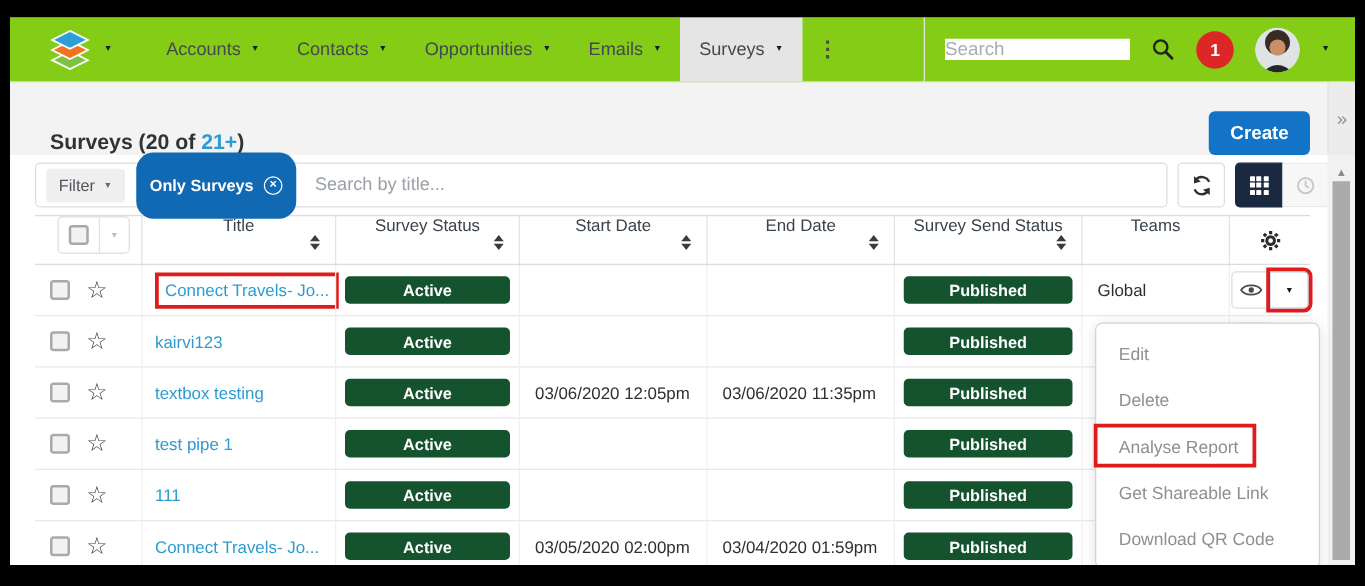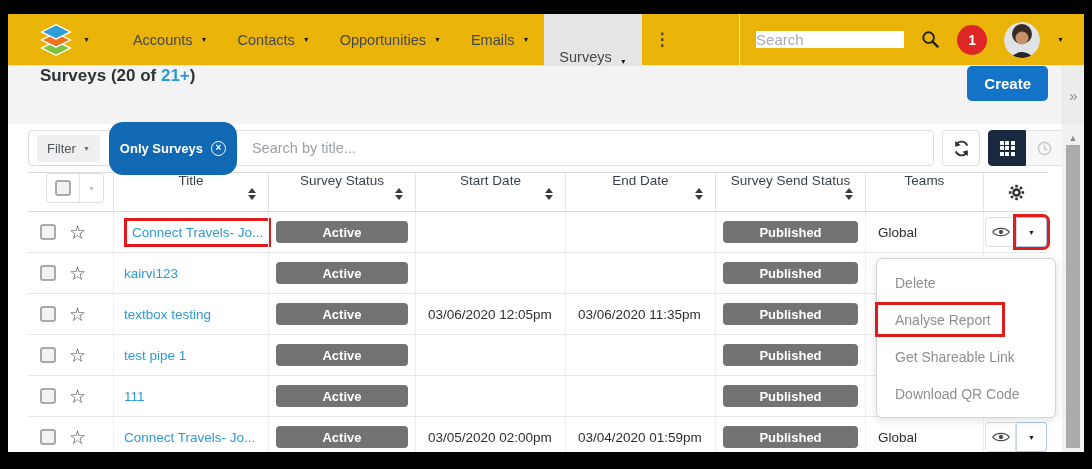--- a/index.html
+++ b/index.html
@@ -1,35 +1,35 @@
 <!DOCTYPE html>
 <html><head>
 <meta charset="utf-8">
 <style>
   * { margin:0; padding:0; box-sizing:border-box; }
   body { background:#000; font-family:"Liberation Sans", sans-serif; }
   .frame { width:1092px; height:469px; background:#000; padding:14px 8px 17px 8px; }
   .app { position:relative; width:1076px; height:438px; background:#fff; overflow:hidden; color:#333; }
 
   
-  .topnav { height:52px; display:flex; align-items:stretch; border-bottom:1px solid #e4e4e4; background:#eab308; }
+  .topnav { height:52px; display:flex; align-items:stretch; border-bottom:1px solid #e4e4e4; background:#84cc16; }
   .brand { display:flex; align-items:center; gap:9px; padding:0 28px 0 30px; cursor:pointer; }
   .nav-items { display:flex; align-items:stretch; }
   .nav-item { display:flex; align-items:center; gap:8px; padding:0 15px; font-size:14.5px; color:#43494e; cursor:pointer; }
-  .nav-item.active { background:#e5e5e5;align-items:flex-end; }
+  .nav-item.active { background:#e5e5e5; }
   .caret { font-size:7px; color:#1a1a1a; line-height:1; }
   .more-btn { display:flex; align-items:center; padding:0 12px; font-size:17px; color:#4a4a4a; font-weight:bold; cursor:pointer; }
   .nav-right { margin-left:auto; display:flex; align-items:center; border-left:1px solid #e6e6e6; padding:0 20px 0 16px; gap:17px; }
   .search-input { border:none; outline:none; font-size:15px; color:#333; width:148px; }
   .search-input::placeholder { color:#a7adb3; }
   .noti-badge { width:30px; height:30px; border-radius:50%; background:#dd2727; color:#fff; font-size:14px; font-weight:bold; display:flex; align-items:center; justify-content:center; cursor:pointer; }
   .avatar { width:36px; height:36px; border-radius:50%; overflow:hidden; cursor:pointer; flex:0 0 auto; }
 
   
-  .page-header { height:58px; background:#f3f3f3; display:flex; align-items:flex-start; padding:0 14px 0 32px; margin-right:22px; }
+  .page-header { height:58px; background:#f3f3f3; display:flex; align-items:flex-end; padding:0 14px 0 32px; margin-right:22px; }
   .page-title { font-size:17px; font-weight:bold; color:#2e3338; }
   .page-title .count-link { color:#2e9ad2; }
   .btn-create { margin-left:auto; background:#1273c7; color:#fff; font-size:15px; font-weight:bold; padding:9px 17px; border-radius:5px; border:none; cursor:pointer; font-family:inherit; }
 
   
   .toolbar { height:48px; display:flex; align-items:center; padding:0 20px; gap:8px; }
   .filter-box { flex:1; display:flex; align-items:center; border:1px solid #ddd; border-radius:4px; height:36px; padding:0 8px; gap:9px; background:#fff; }
   .btn-filter { background:#efefef; border-radius:3px; padding:6px 10px; font-size:13px; color:#4f555b; display:flex; gap:7px; align-items:center; cursor:pointer; }
   .btn-filter .caret { color:#6a6a6a; }
   .chip { background:#1168b3; color:#fff; border-radius:14px; padding:19px 11px; font-size:13px; font-weight:bold; display:flex; align-items:center; gap:8px; cursor:pointer; }
@@ -68,21 +68,21 @@
   .sort .dn { border-top:5px solid #3c3c3c; }
   .sel-split { display:flex; align-items:center; border:1px solid #ddd; border-radius:4px; height:30px; background:#fff; }
   .sel-split .seg { padding:0 8px; display:flex; align-items:center; height:100%; cursor:pointer; }
   .sel-split .seg + .seg { border-left:1px solid #e3e3e3; }
   .sel-caret { color:#bdbdbd; font-size:7px; }
   .cb { width:16px; height:16px; border:2px solid #a9a9a9; border-radius:3px; background:#f2f2f2; display:inline-block; cursor:pointer; }
   .star { font-size:19px; color:#3f3f3f; line-height:1; cursor:pointer; }
   .row-sel { gap:13px; }
   .link { color:#2e9ad2; text-decoration:none; cursor:pointer; white-space:nowrap; overflow:hidden; }
   .title-box { flex:1; border:3px solid #e01b1b; padding:4px 5px; display:flex; }
-  .badge-green { background:#737373; color:#fff; font-weight:bold; font-size:13px; border-radius:4px; height:22px; width:100%; display:flex; align-items:center; justify-content:center; }
+  .badge-green { background:#14532d; color:#fff; font-weight:bold; font-size:13px; border-radius:4px; height:22px; width:100%; display:flex; align-items:center; justify-content:center; }
   .action-group { display:flex; height:30px; }
   .btn-eye { width:31px; border:1px solid #ddd; border-radius:4px 0 0 4px; background:#fff; display:flex; align-items:center; justify-content:center; cursor:pointer; }
   .btn-rowcaret { width:31px; border:1px solid #a9c6e2; border-left:1px solid #c6d9ea; border-radius:0 4px 4px 0; background:#fff; display:flex; align-items:center; justify-content:center; cursor:pointer; }
   .btn-rowcaret.hl { outline:3px solid #e01b1b; }
   .gear-icon { cursor:pointer; display:flex; }
 
   
   .menu { position:absolute; left:868px; top:244px; width:180px; background:#fff; border:1px solid #d4d4d4; border-radius:6px; box-shadow:0 2px 10px rgba(0,0,0,.13); z-index:20; padding:5px 0; }
   .menu-item { height:37px; display:flex; align-items:center; padding:0 18px; font-size:14px; color:#8f8f8f; cursor:pointer; position:relative; }
   .menu-item .red-frame { position:absolute; left:-2px; top:1px; width:130px; height:35px; border:3px solid #e01b1b; pointer-events:none; }
@@ -478,20 +478,21 @@
                   <span class="caret">▼</span>
                 </span>
           </div>
         </div>
       </div>
 
     </div>
   </div>
 
   <div class="menu">
+    <div class="menu-item">Edit</div>
     <div class="menu-item">Delete</div>
     <div class="menu-item">
       <span>Analyse Report</span>
       <span class="red-frame"></span>
     </div>
     <div class="menu-item">Get Shareable Link</div>
     <div class="menu-item">Download QR Code</div>
   </div>
 
   <div class="rail">

